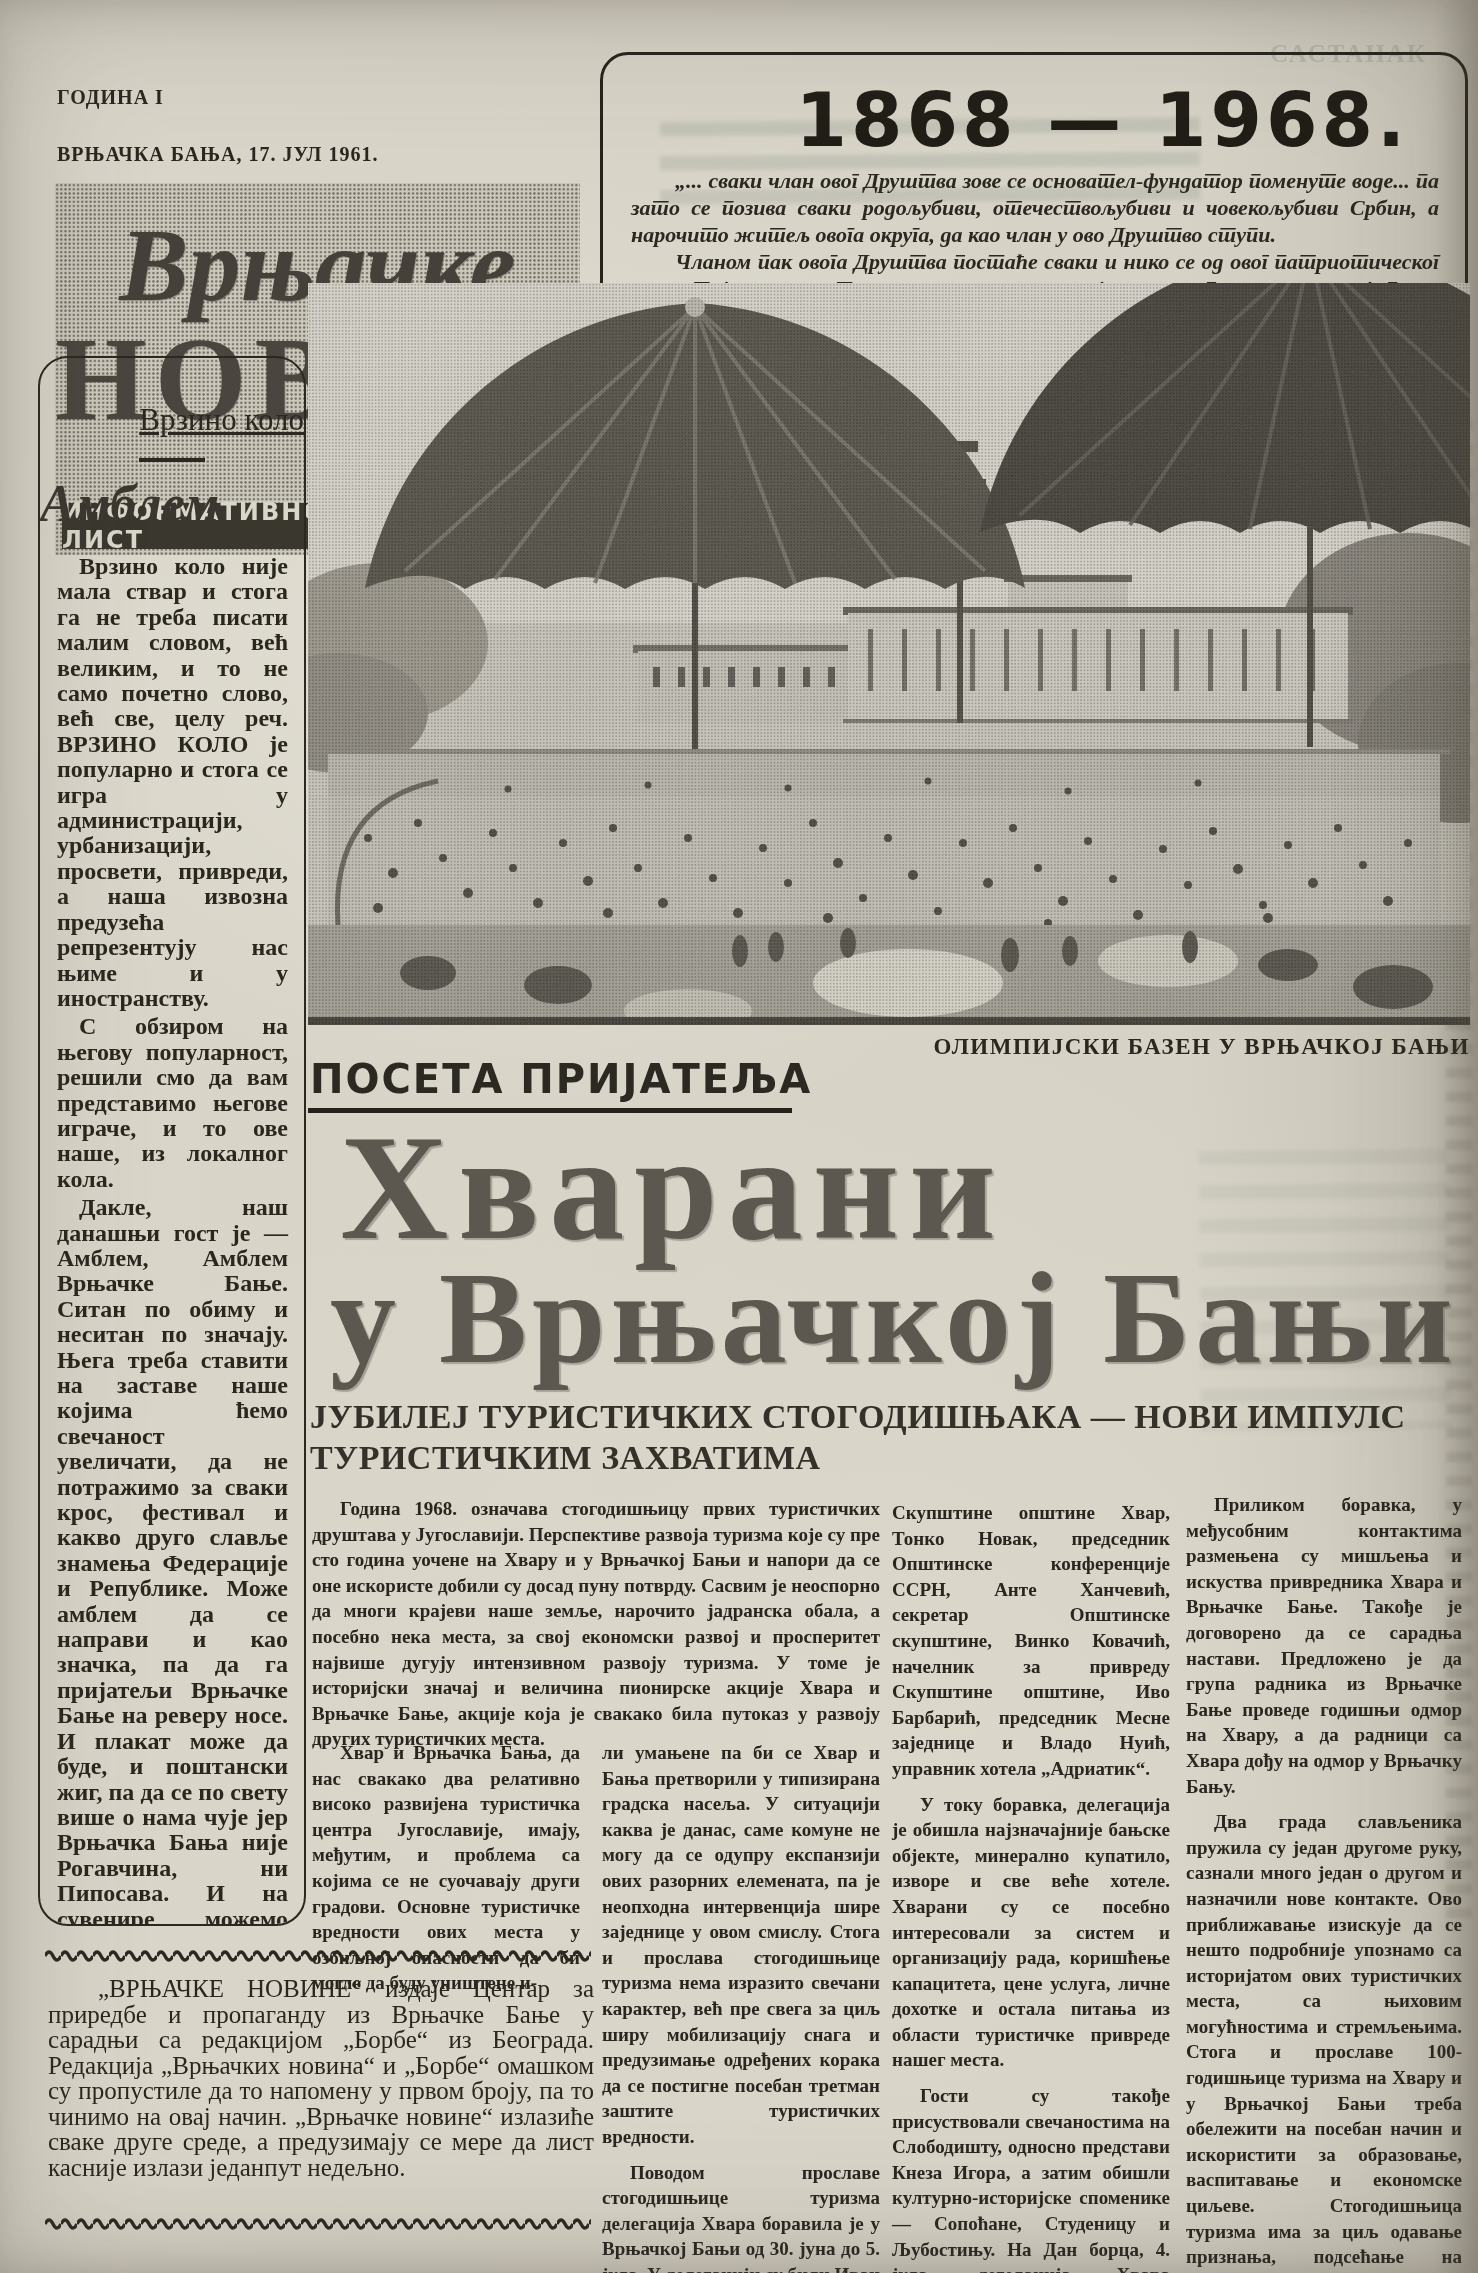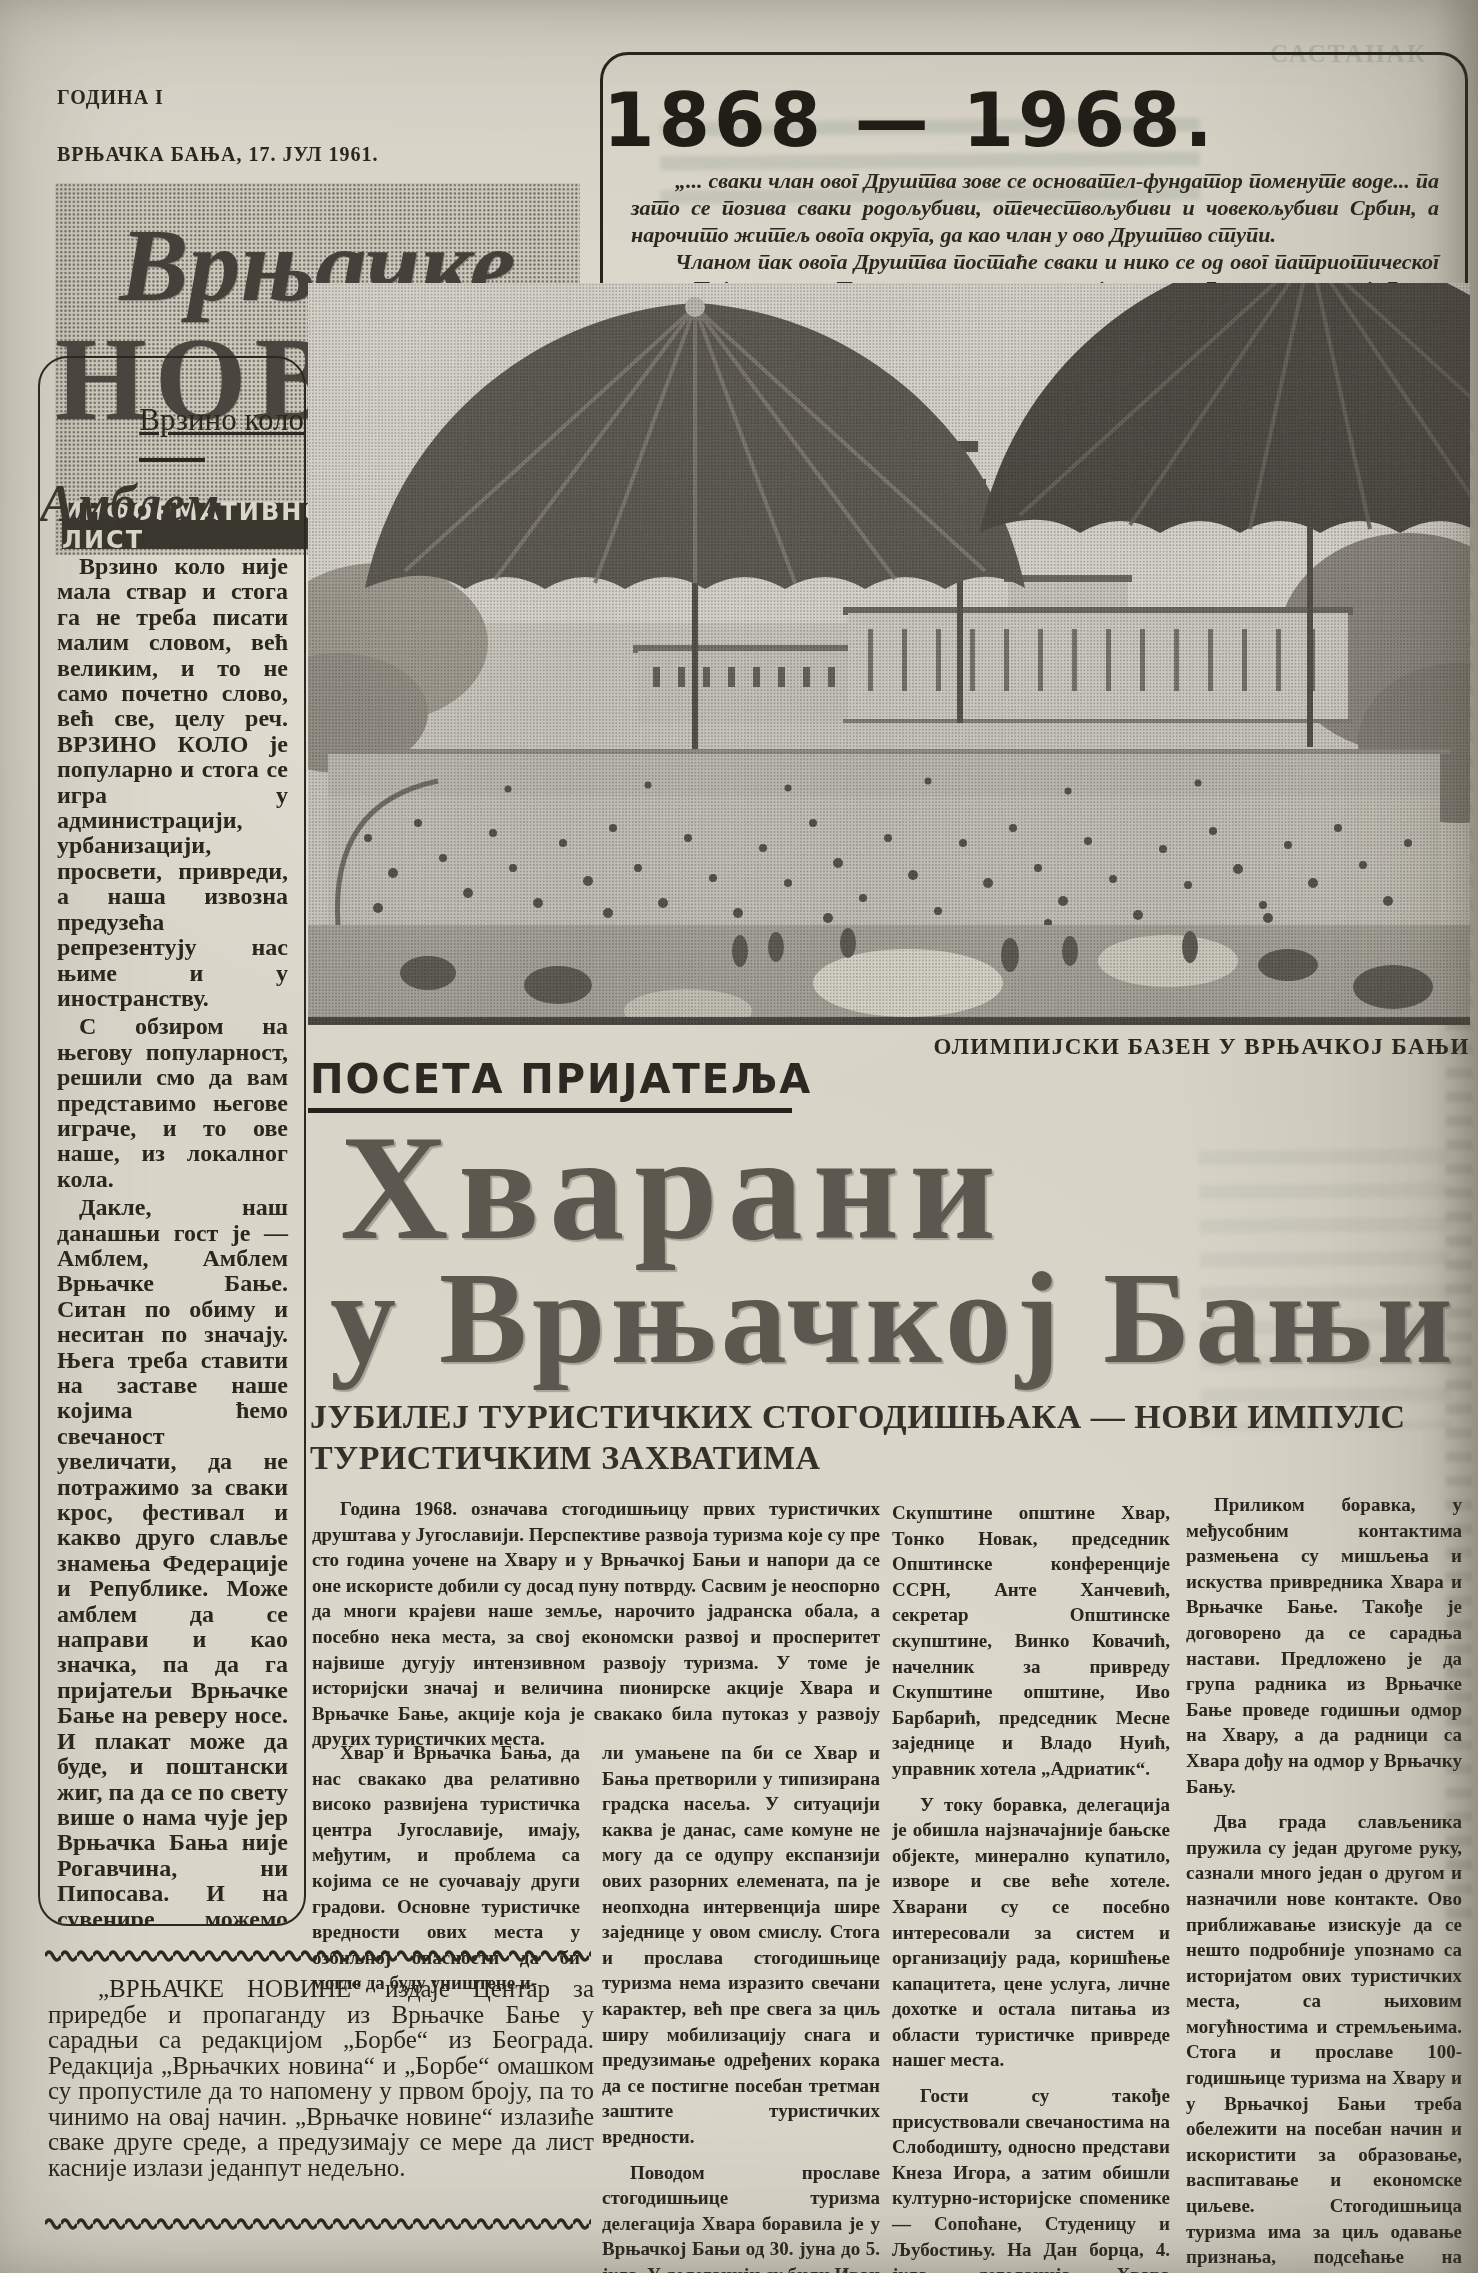--- a/index.html
+++ b/index.html
@@ -26,21 +26,21 @@
     text-shadow:1px 1px 0 rgba(60,56,48,.35);}
   .mast-t2{position:absolute;left:0;right:0;top:138px;text-align:center;
     font-weight:bold;font-size:118px;line-height:1;letter-spacing:8px;color:#4a463f;
     text-shadow:1px 1px 0 rgba(60,56,48,.3);}
   .mast-bar{position:absolute;left:7px;right:7px;top:320px;height:46px;background:#3a372f;
     display:flex;align-items:center;justify-content:center;}
   .mast-bar span{font-family:"DejaVu Sans","Liberation Sans",sans-serif;
     font-weight:bold;font-size:24px;letter-spacing:2px;color:#d9d6ca;}
   
   .jubilee{left:600px;top:52px;width:862px;height:338px;border:3px solid #26231d;border-radius:28px;}
-  .jub-years{position:absolute;left:0;right:76px;top:22px;text-align:left;
+  .jub-years{position:absolute;left:0;right:56px;top:22px;text-align:right;
     font-family:"DejaVu Sans","Liberation Sans",sans-serif;
     font-weight:bold;font-size:74px;letter-spacing:4px;color:#211e18;}
   .jub-quote{position:absolute;left:28px;width:808px;top:112px;
     font-style:italic;font-weight:bold;font-size:22px;line-height:27px;text-align:justify;color:#2b2821;}
   .jub-quote p{margin:0;text-indent:44px;}
   .jub-attr{position:absolute;left:165px;top:250px;width:660px;
     font-weight:bold;font-size:20.5px;line-height:25px;letter-spacing:.5px;color:#2b2821;}
   .jub-rule{left:600px;top:394px;width:848px;height:6px;background:#1f1c16;}
   .ghost-title{left:1270px;top:40px;font-weight:bold;font-size:25px;letter-spacing:2px;
     color:rgba(70,110,85,.20);filter:blur(.6px);}

